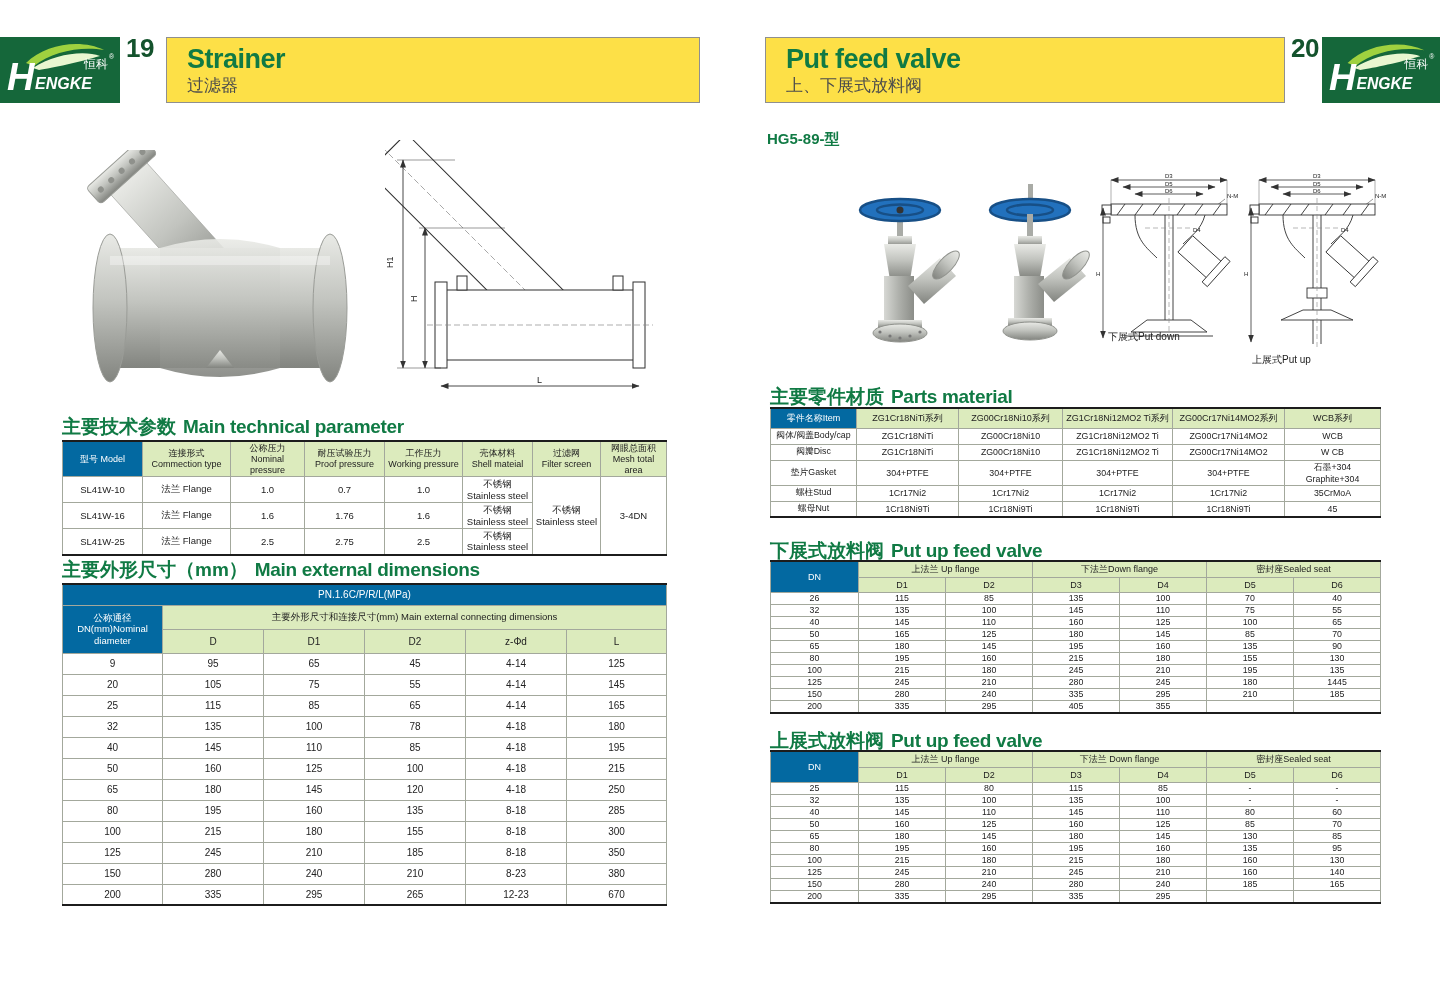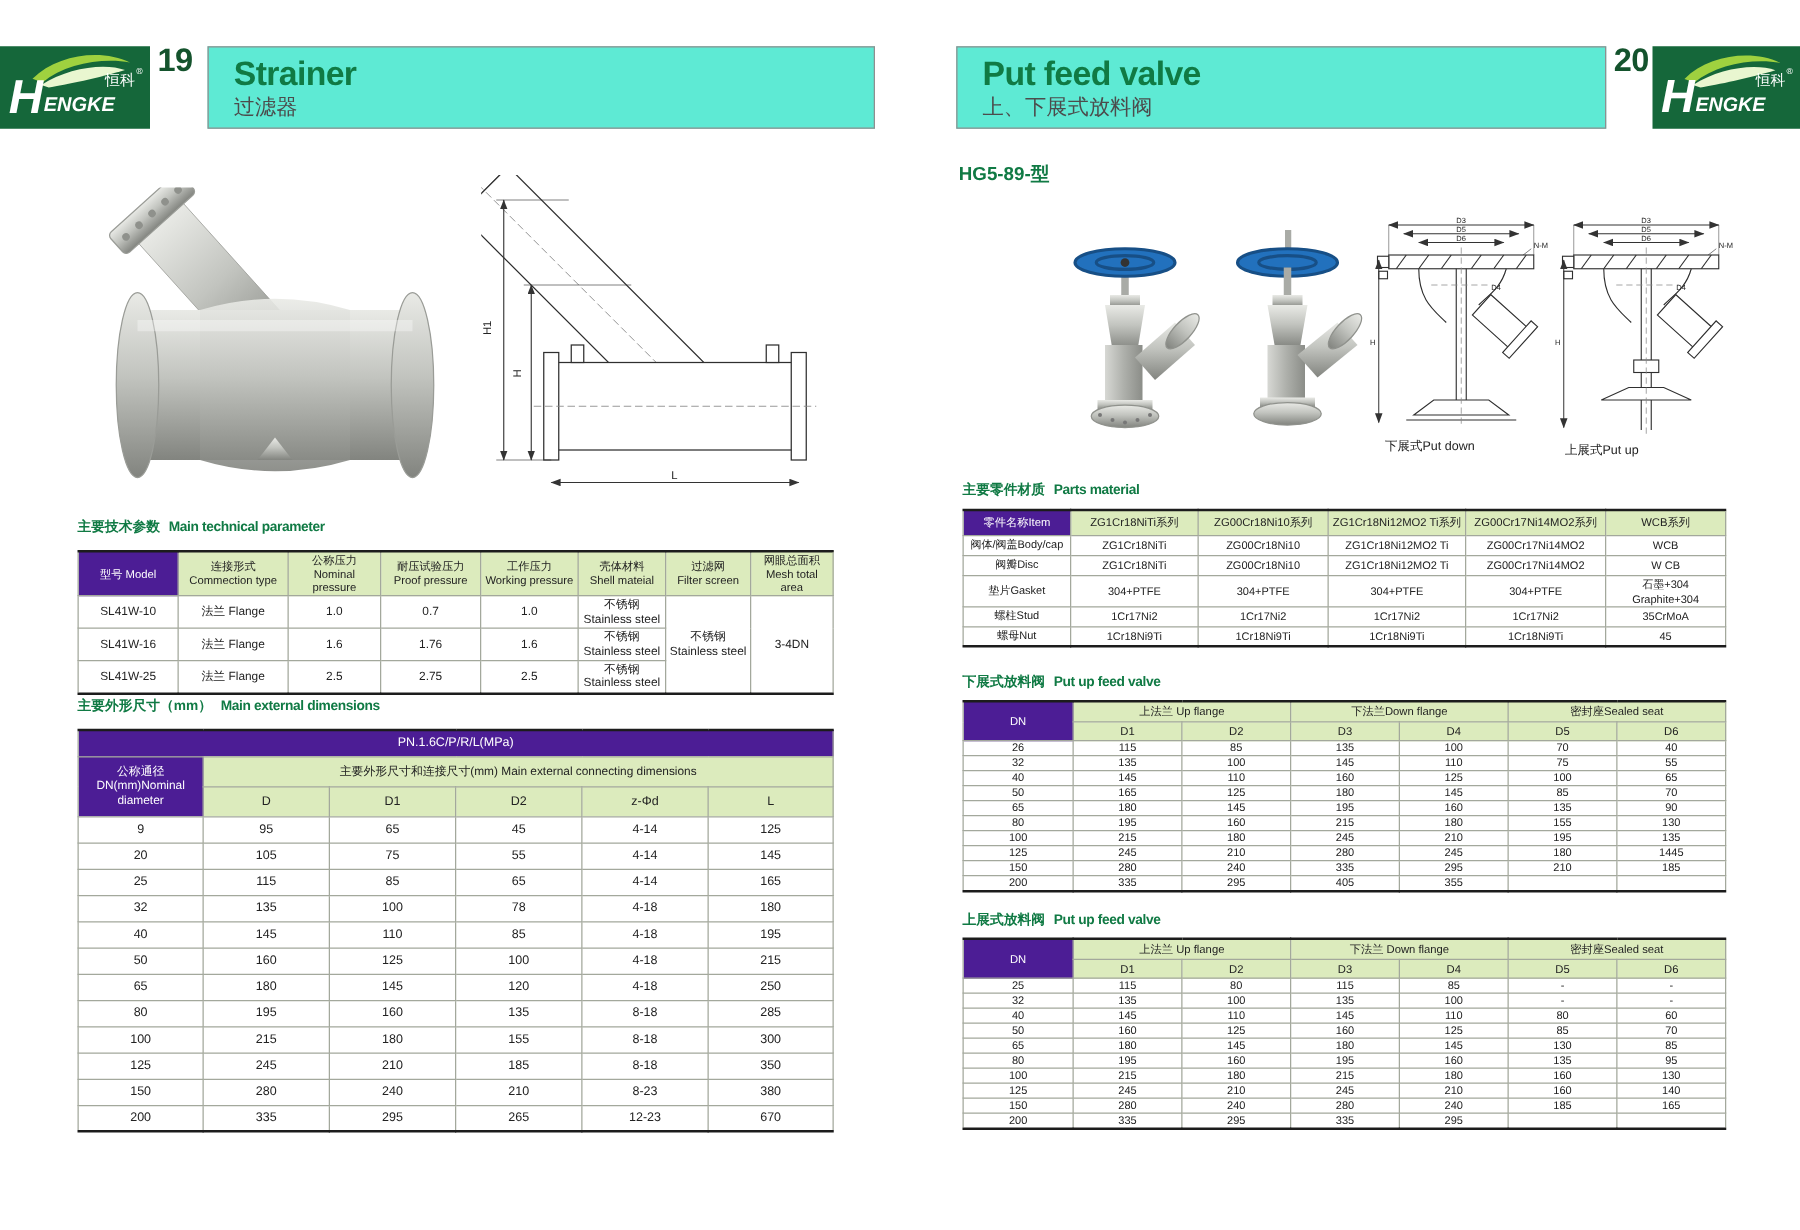--- a/index.html
+++ b/index.html
@@ -3,33 +3,33 @@
 <meta charset="utf-8">
 <style>
   * { margin:0; padding:0; box-sizing:border-box; }
   html,body { width:1440px; height:984px; background:#fff; font-family:"Liberation Sans",sans-serif; position:relative; overflow:hidden; }
 
   
   .logo-box { position:absolute; top:37px; width:120px; height:66px; background:#15673a; }
   .logo-box.right { left:1322px; width:118px; }
   .logo-box.left { left:0; }
   .pagenum { position:absolute; top:33px; font-size:26px; font-weight:bold; color:#14532d; letter-spacing:-0.5px; }
-  .titlebox { position:absolute; top:37px; height:66px; background:#5eead4; border:1px solid #8f8f8f; padding:7px 0 0 20px; }
+  .titlebox { position:absolute; top:37px; height:66px; background:#fde047; border:1px solid #8f8f8f; padding:7px 0 0 20px; }
   .titlebox .t-en { font-size:27px; font-weight:bold; color:#107a44; letter-spacing:-0.5px; line-height:1.05; display:block; }
   .titlebox .t-cn { font-size:17px; color:#4c4c4c; display:block; margin-top:1px; }
 
   
-  .sec-title { position:absolute; font-weight:bold; color:#107a44; font-size:11px; white-space:nowrap; }
+  .sec-title { position:absolute; font-weight:bold; color:#107a44; font-size:19px; white-space:nowrap; }
   .sec-title .en { margin-left:7px; letter-spacing:-0.3px; }
   .model-code { position:absolute; left:767px; top:130px; font-size:15px; font-weight:bold; color:#107a44; }
 
   
   table.tbl { position:absolute; border-collapse:collapse; table-layout:fixed; border-top:2px solid #1c1c1c; border-bottom:2px solid #1c1c1c; background:#fff; }
   .tbl th, .tbl td { border:1px solid #a3a89c; text-align:center; vertical-align:middle; color:#222; font-weight:normal; padding:1px 2px; }
-  .hdark { background:#4c1d95; color:#fff !important; }
+  .hdark { background:#0369a1; color:#fff !important; }
   .hlite { background:#dcebbd; }
   .ml { white-space:pre-line; line-height:1.2; }
 
   .tech { left:62px; top:440px; width:604px; }
   .tech th { font-size:9px; height:34px; }
   .tech td { font-size:9.5px; height:23px; }
 
   .dims { left:62px; top:583px; width:604px; }
   .dims th { font-size:9.5px; }
   .dims .pn-row th { height:21px; font-size:10px; }
@@ -425,21 +425,21 @@
     <line x1="50" y1="56" x2="96" y2="56" stroke="#888" stroke-width="0.6" stroke-dasharray="5 3"></line>
     <line x1="8" y1="36" x2="8" y2="166" stroke="#333" stroke-width="0.8" marker-start="url(#arr)" marker-end="url(#arr)"></line>
     <text x="70" y="6" font-size="6" fill="#222">D3</text>
     <text x="70" y="13.5" font-size="6" fill="#222">D5</text>
     <text x="70" y="20.5" font-size="6" fill="#222">D6</text>
     <text x="132" y="26" font-size="6" fill="#222">N-M</text>
     <text x="98" y="60" font-size="6" fill="#222">D4</text>
     <text x="1" y="104" font-size="6" fill="#222">H</text>
   </svg>
 </div>
-<div class="caption" style="left:1108px; top:350px">下展式Put down</div>
+<div class="caption" style="left:1108px; top:330px">下展式Put down</div>
 
 <div class="fig" style="left:1243px; top:172px">
   <svg width="150" height="180" viewBox="0 0 150 180">
     <g stroke="#333" stroke-width="0.8" fill="none">
       <line x1="16" y1="8" x2="132" y2="8" marker-start="url(#arr)" marker-end="url(#arr)"></line>
       <line x1="28" y1="15" x2="120" y2="15" marker-start="url(#arr)" marker-end="url(#arr)"></line>
       <line x1="40" y1="22" x2="108" y2="22" marker-start="url(#arr)" marker-end="url(#arr)"></line>
       <line x1="16" y1="8" x2="16" y2="32" stroke-width="0.4"></line>
         <line x1="132" y1="8" x2="132" y2="32" stroke-width="0.4"></line>
       <line x1="130" y1="27" x2="121" y2="34" stroke-width="0.5"></line>

